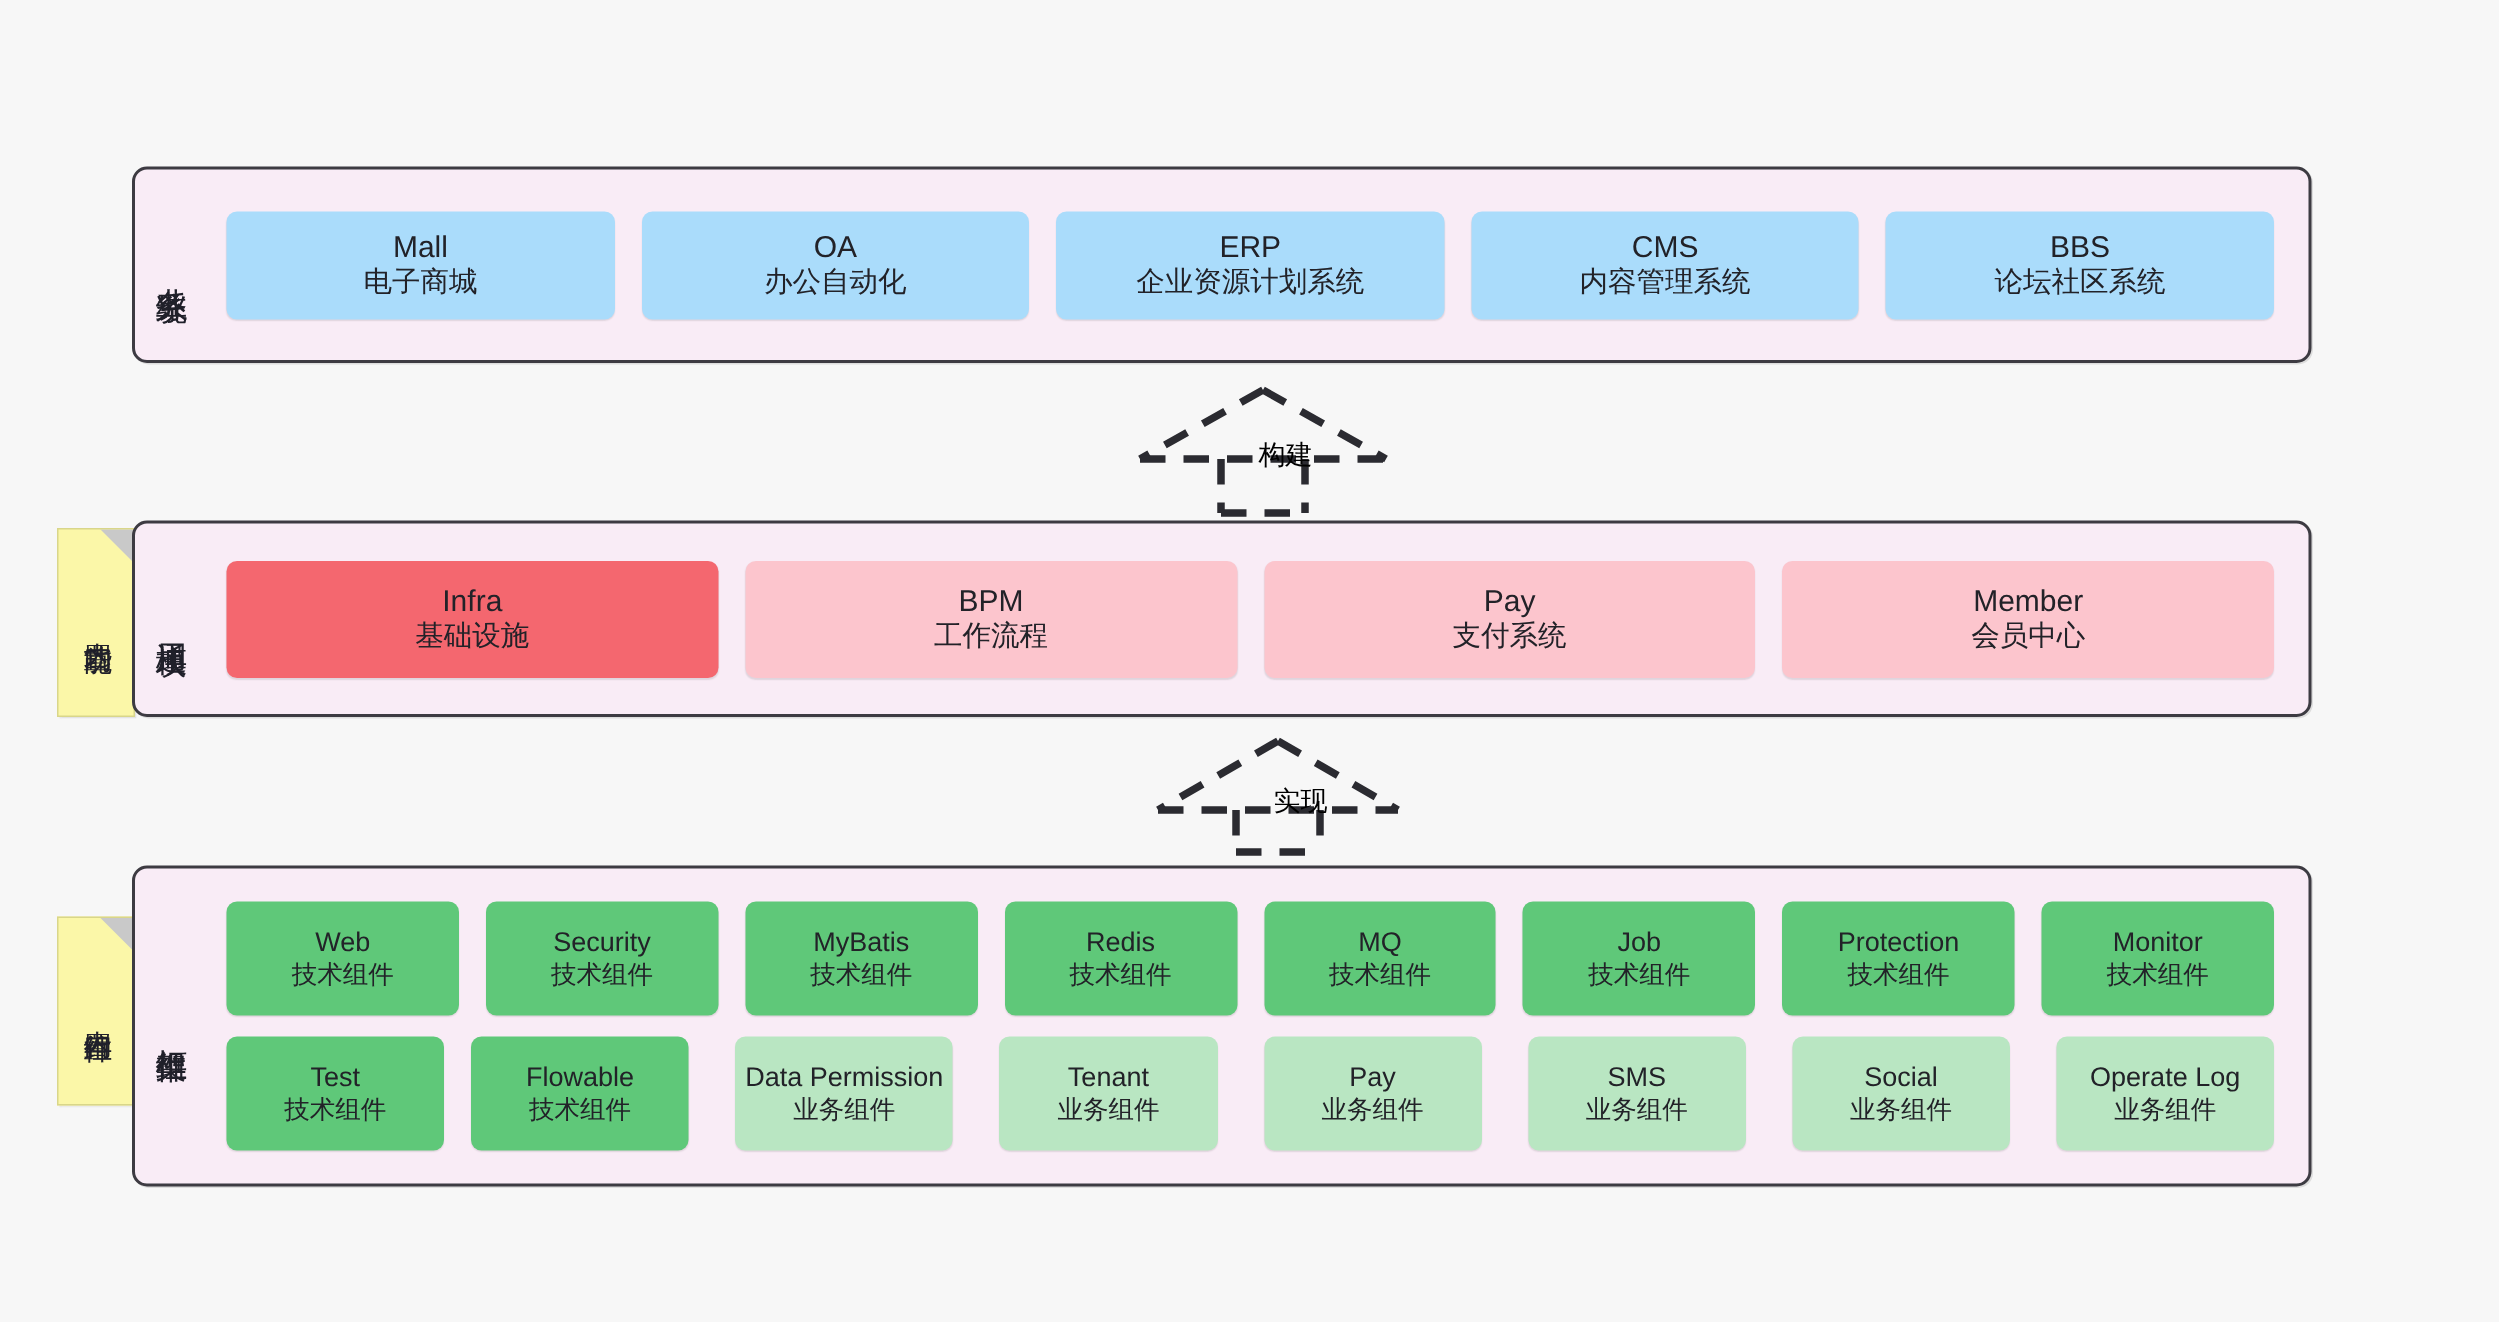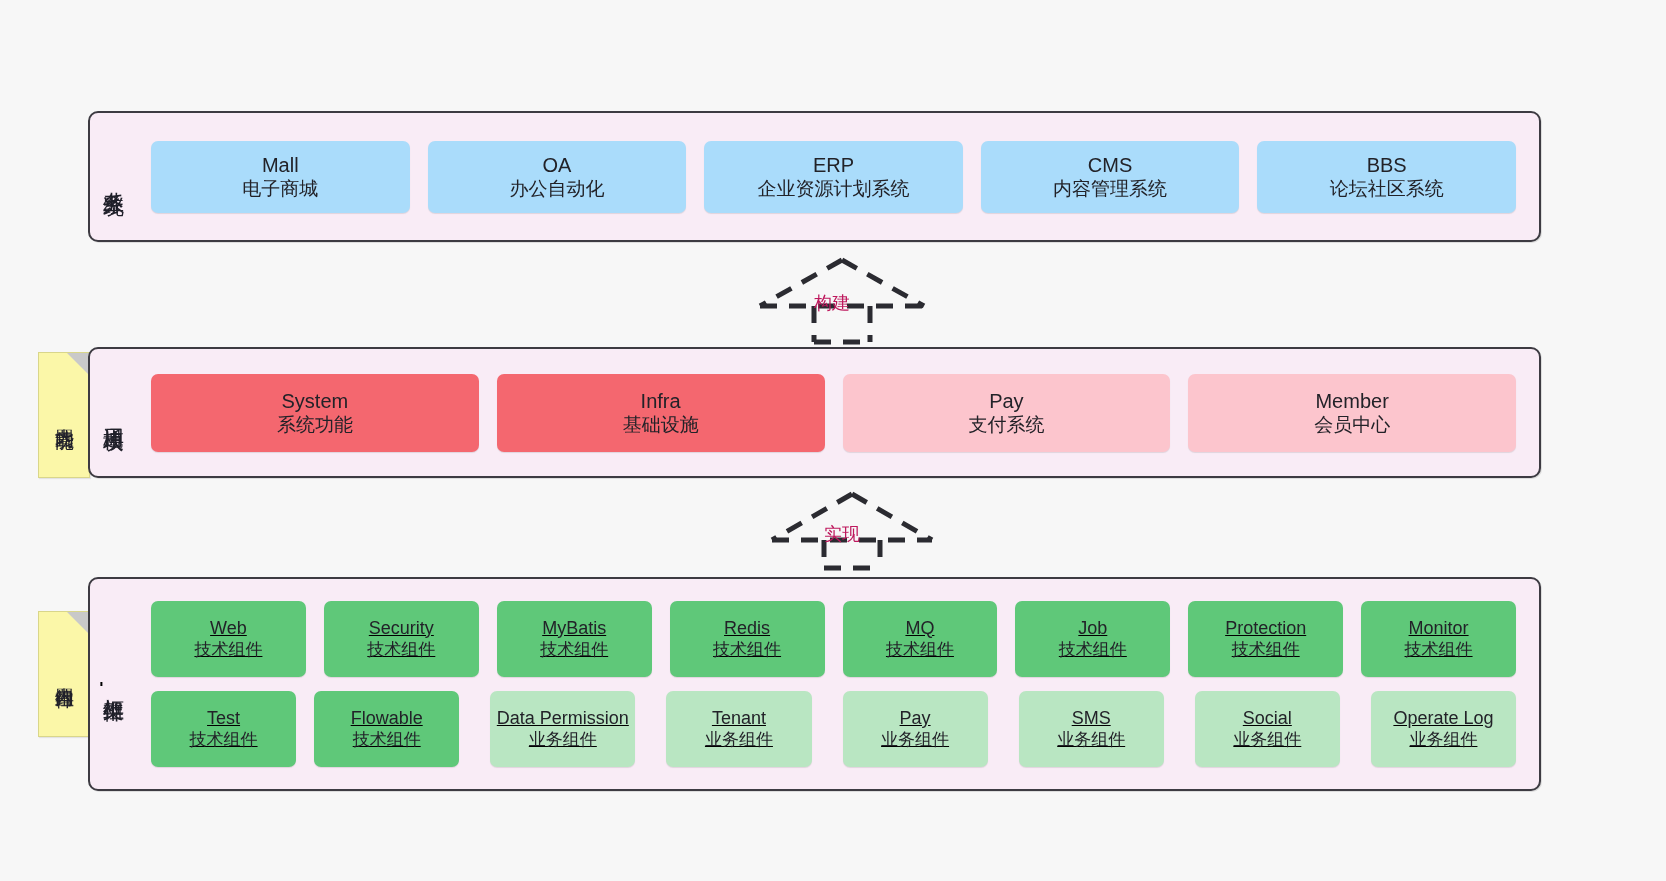--- a/index.html
+++ b/index.html
@@ -68,21 +68,21 @@
 
   .blue      { background: #aadcfb; }
   .red       { background: #f4676f; }
   .pink      { background: #fcc5cd; }
   .green     { background: #5fc879; }
   .greenlite { background: #b9e6c2; margin-left: 22px; }
 
   
   #layer-business { left: 88px;  top: 111px; width: 1453px; height: 131px; }
   #layer-common   { left: 88px;  top: 347px; width: 1453px; height: 131px; }
-  #layer-frame    { left: 88px;  top: 577px; width: 1453px; height: 214px; text-decoration: underline; }
+  #layer-frame    { left: 88px;  top: 577px; width: 1453px; height: 214px; }
 
   #layer-business .node { height: 72px; }
   #layer-common   .node { height: 78px; }
   #layer-frame    .node { height: 76px; }
 
   
   .note {
     position: absolute;
     width: 52px;
     background: #fbf7a8;
@@ -109,24 +109,25 @@
   }
   #note-common { left: 38px; top: 352px; height: 126px; }
   #note-frame  { left: 38px; top: 611px; height: 126px; }
 
   
   .connector { position: absolute; }
   .connector svg { display: block; overflow: visible; }
   .connector .clabel {
     position: absolute;
     font-size: 18px;
-    color: #be185d;
+    color: #000000;
     background: transparent;
     white-space: nowrap;
     user-select: none;
+    margin-left: 25px;
   }
   #conn-build { left: 752px; top: 256px; width: 180px; height: 88px; }
   #conn-build .clabel { left: 62px; top: 35px; }
   #conn-impl  { left: 766px; top: 490px; width: 180px; height: 80px; }
   #conn-impl  .clabel { left: 58px; top: 32px; }
 </style>
 </head>
 <body>
 
 <div id="stage">
@@ -171,26 +172,26 @@
 
   <div class="note" id="note-common">
     <span>内置功能</span>
     <span class="fold"></span>
   </div>
 
   <div class="layer" id="layer-common">
     <div class="layer-title">通用模块</div>
     <div class="cells">
       <div class="node red">
-        <div class="n-title">System</div>
-        <div class="n-sub">系统功能</div>
-      </div>
-      <div class="node red">
         <div class="n-title">Infra</div>
         <div class="n-sub">基础设施</div>
+      </div>
+      <div class="node pink">
+        <div class="n-title">BPM</div>
+        <div class="n-sub">工作流程</div>
       </div>
       <div class="node pink">
         <div class="n-title">Pay</div>
         <div class="n-sub">支付系统</div>
       </div>
       <div class="node pink">
         <div class="n-title">Member</div>
         <div class="n-sub">会员中心</div>
       </div>
     </div>

